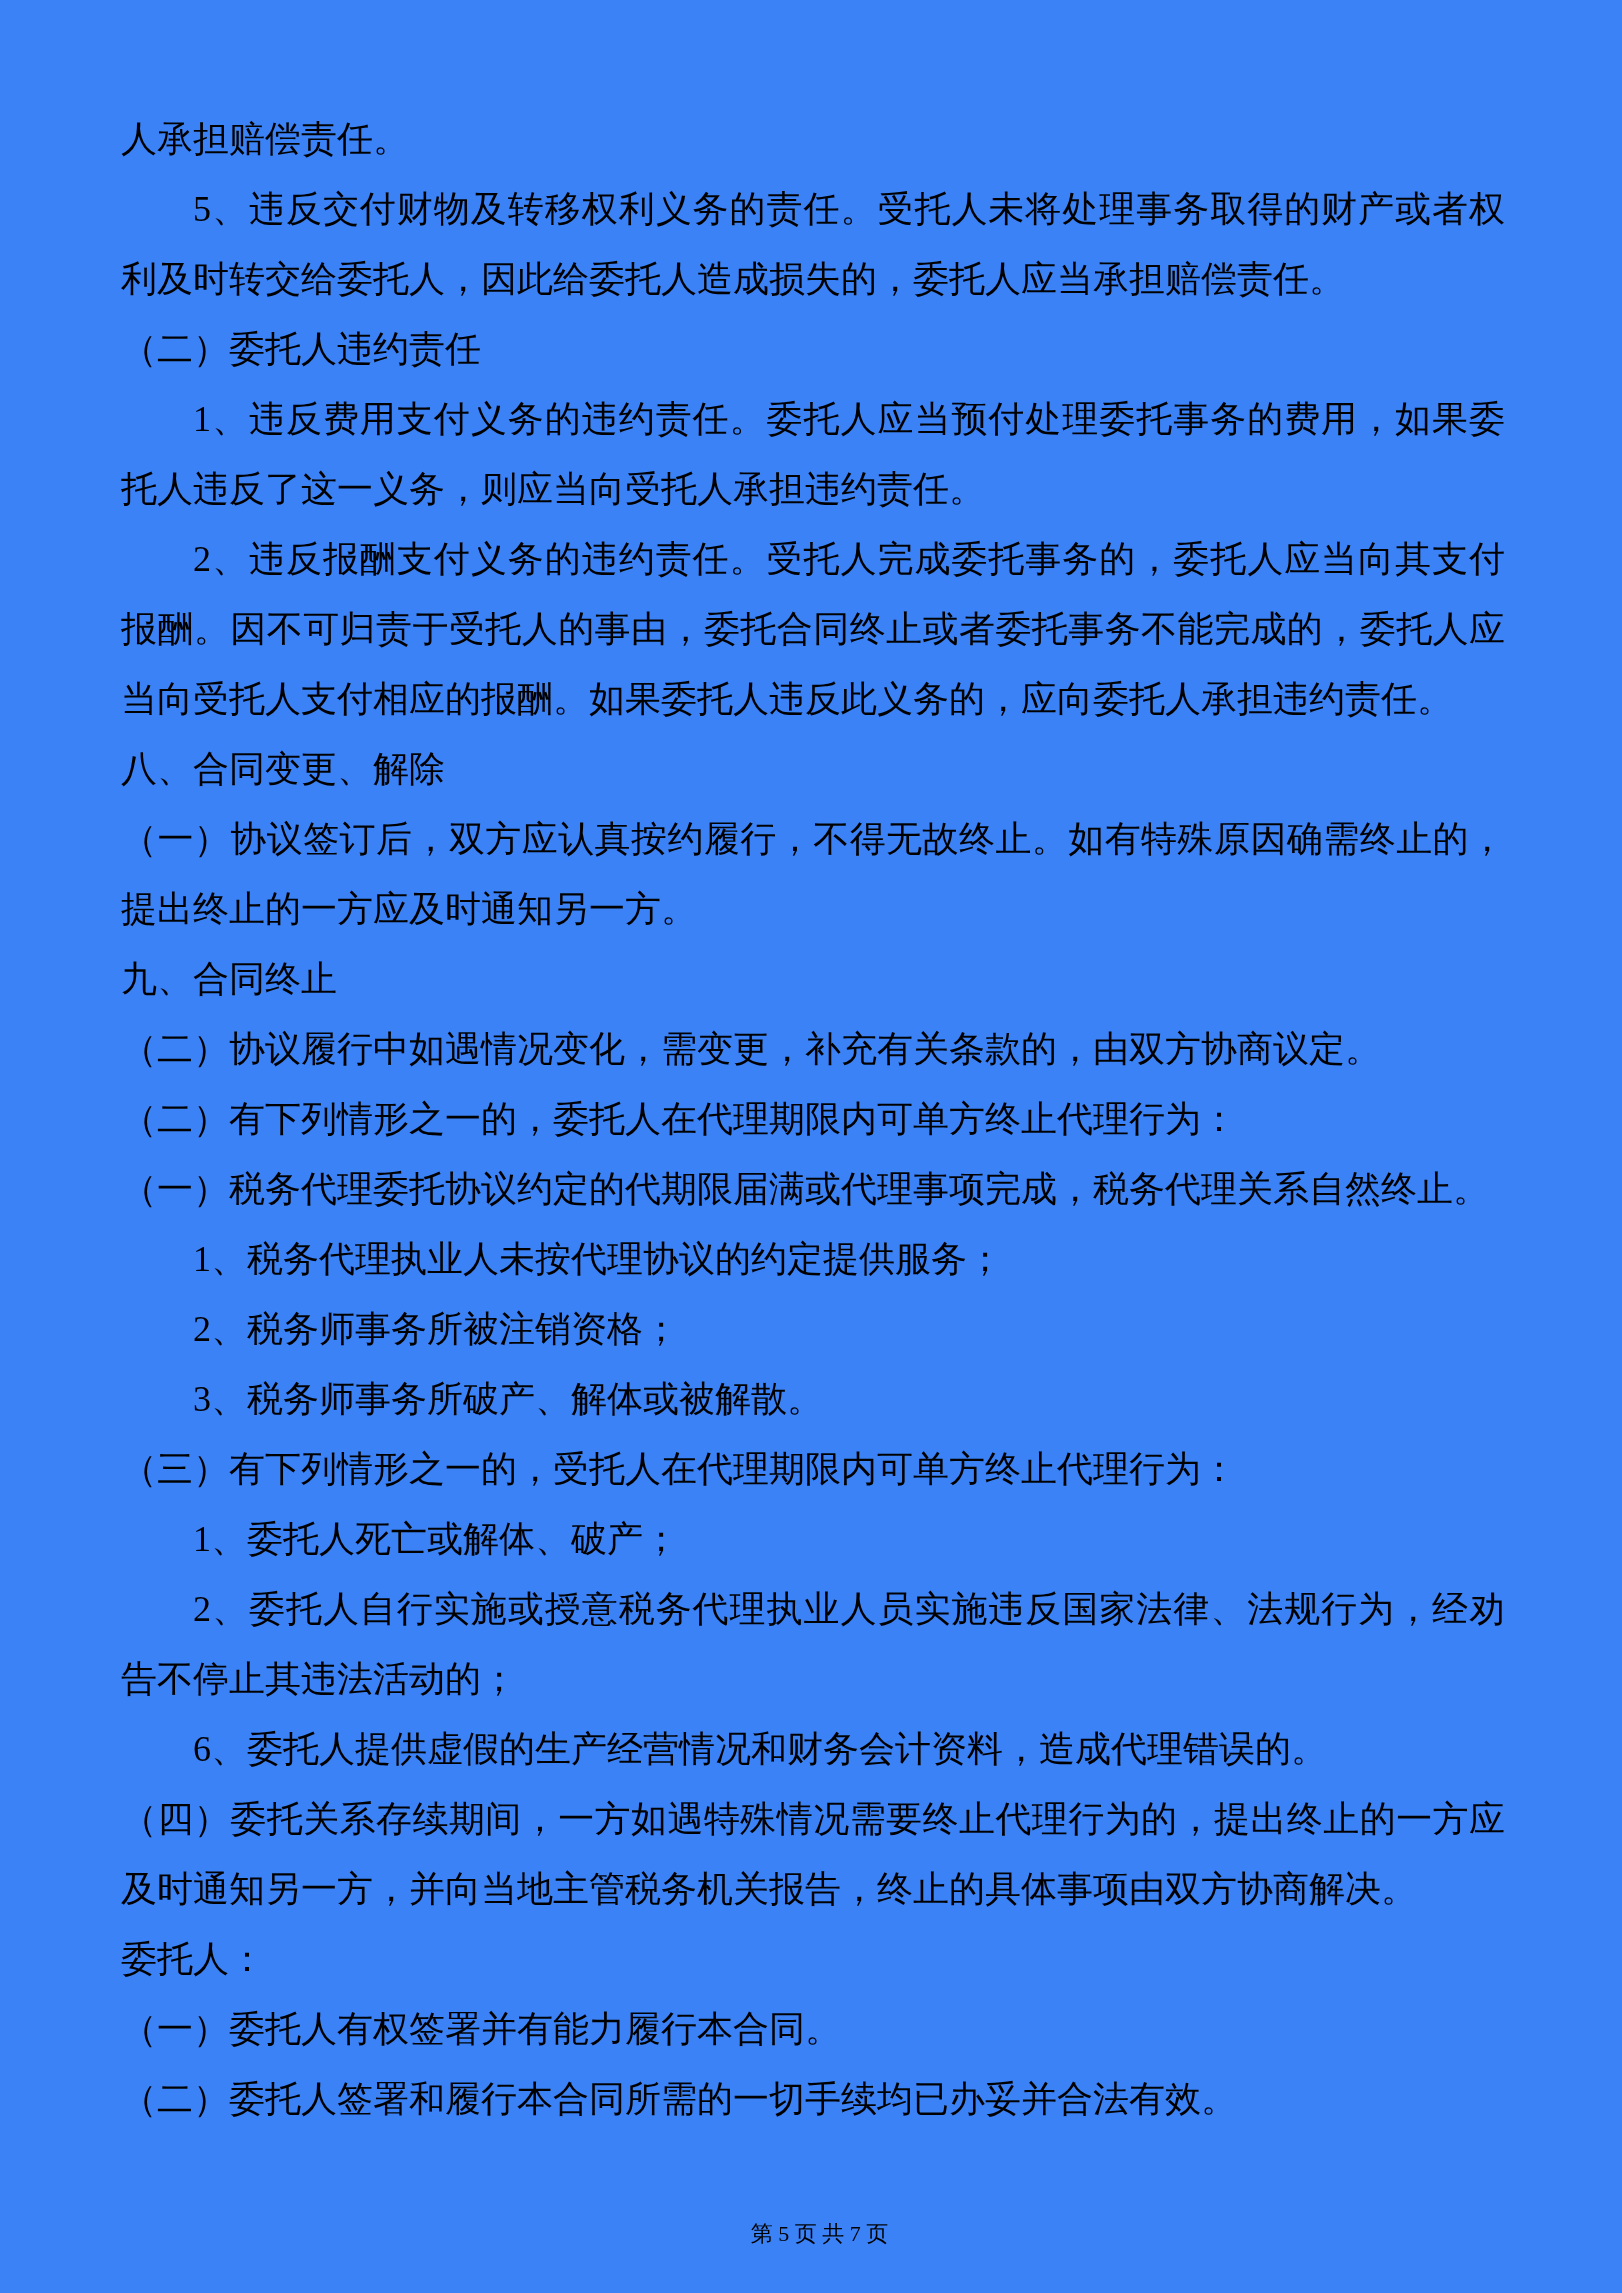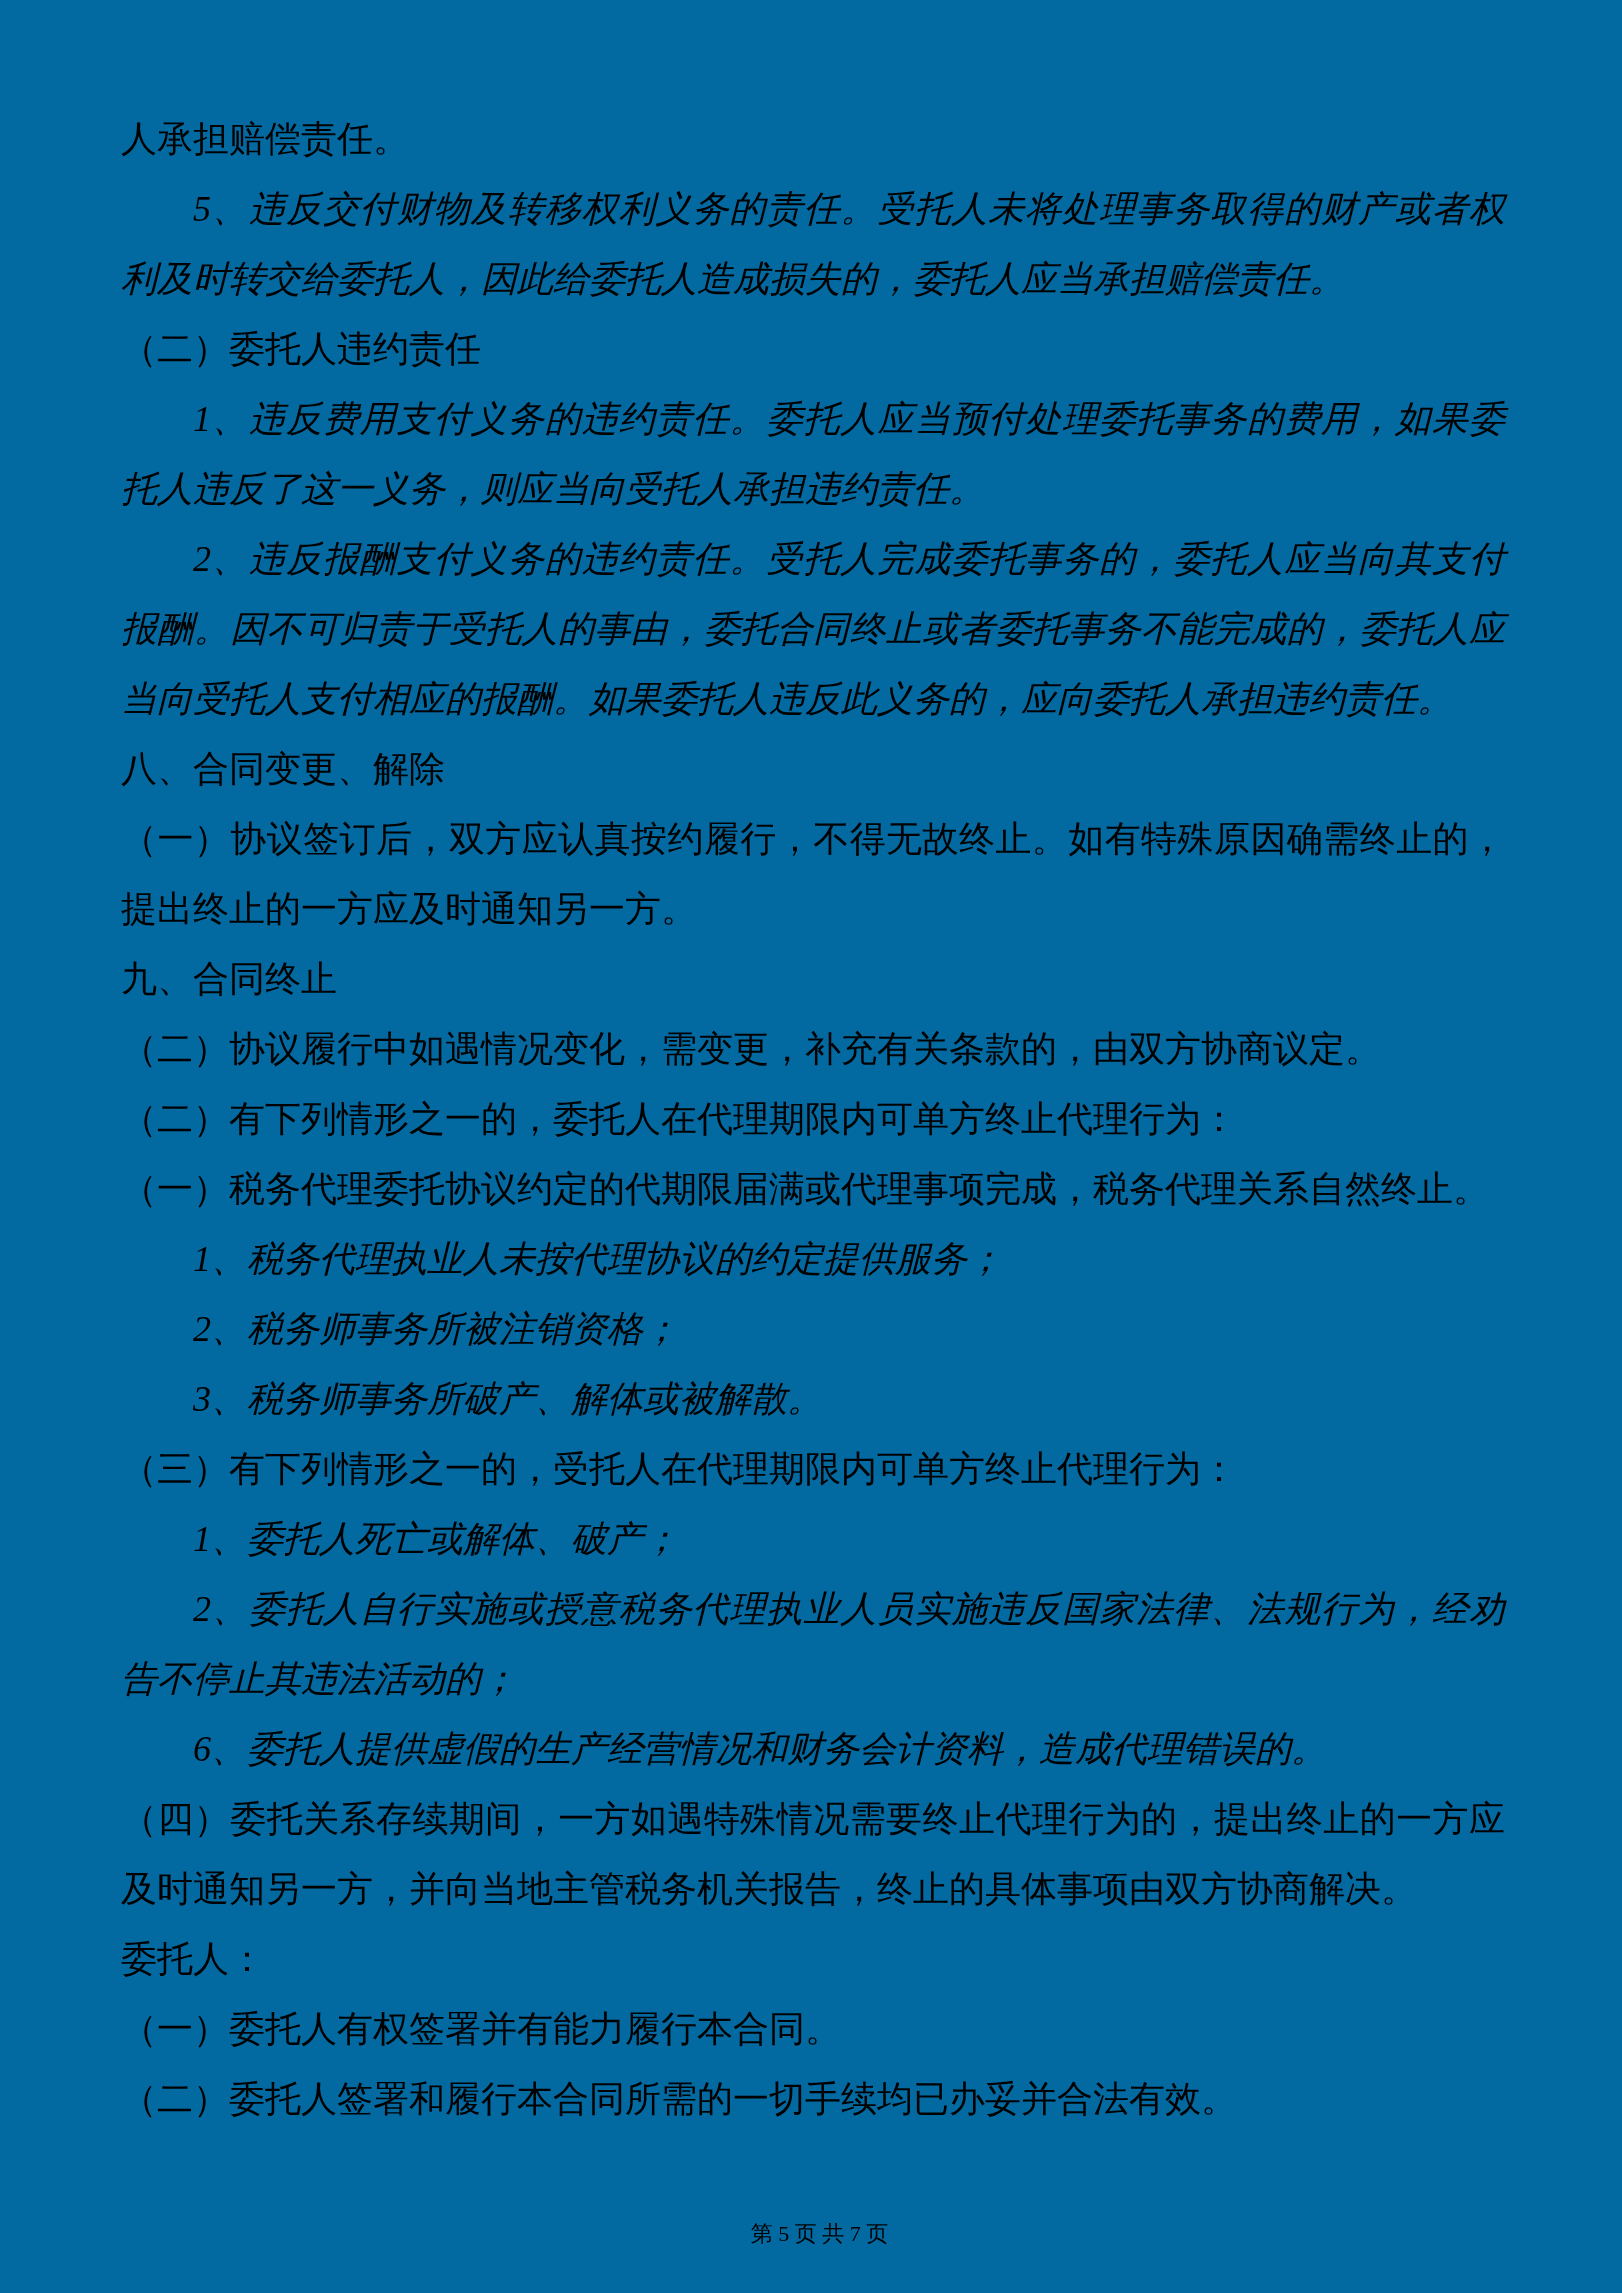--- a/index.html
+++ b/index.html
@@ -5,38 +5,37 @@
   html, body {
     margin: 0;
     padding: 0;
     background: #ffffff;
   }
   .page {
     position: relative;
     width: 1623px;
     height: 2294px;
     margin: 0 auto;
-    background: #0369a1;
+    background: #3b82f6;
     box-sizing: border-box;
     padding: 104px 118px 0 121px;
     font-family: "Liberation Serif", "DejaVu Serif", serif;
     font-size: 36px;
     color: #000000;
     overflow: hidden;
   }
   .para {
     margin: 0;
     line-height: 70px;
     text-align: justify;
     letter-spacing: 0;
     word-break: break-all;
   }
   .p2 {
     text-indent: 2em;
-    font-style: italic;
   }
   .footer {
     position: absolute;
     left: 8px;
     bottom: 45px;
     width: 100%;
     text-align: center;
     font-size: 22px;
     color: #000000;
     font-family: "Liberation Serif", "DejaVu Serif", serif;

